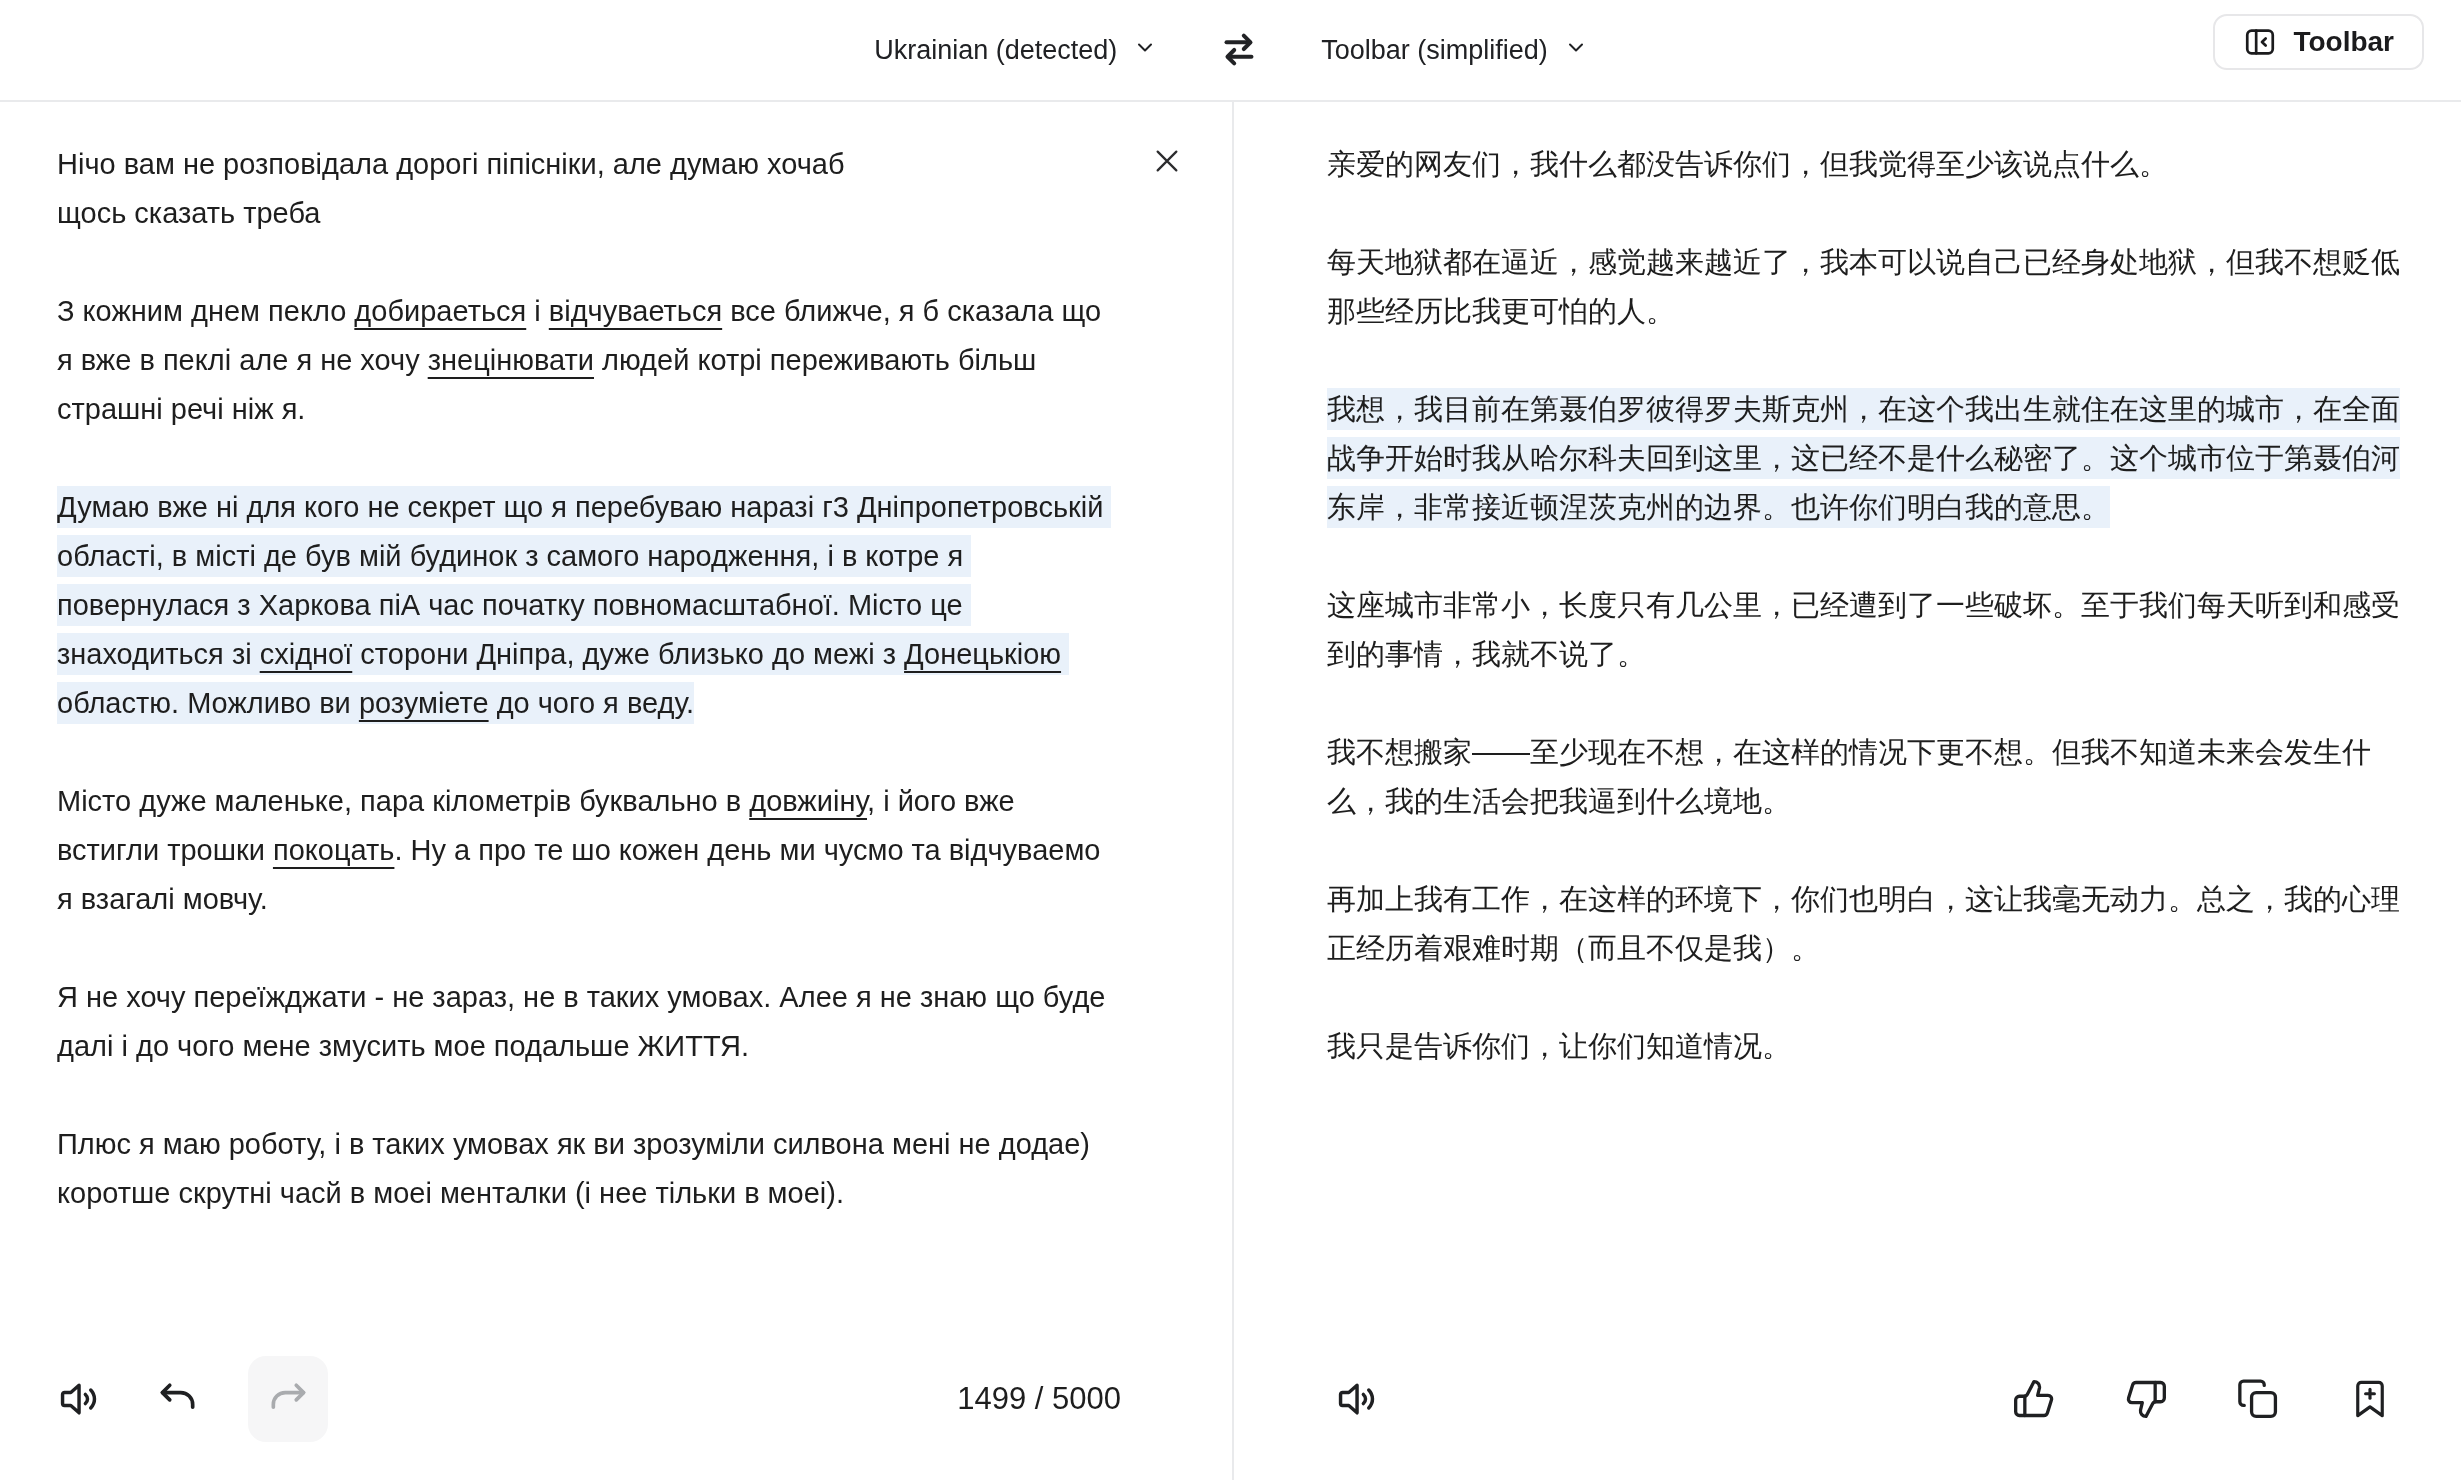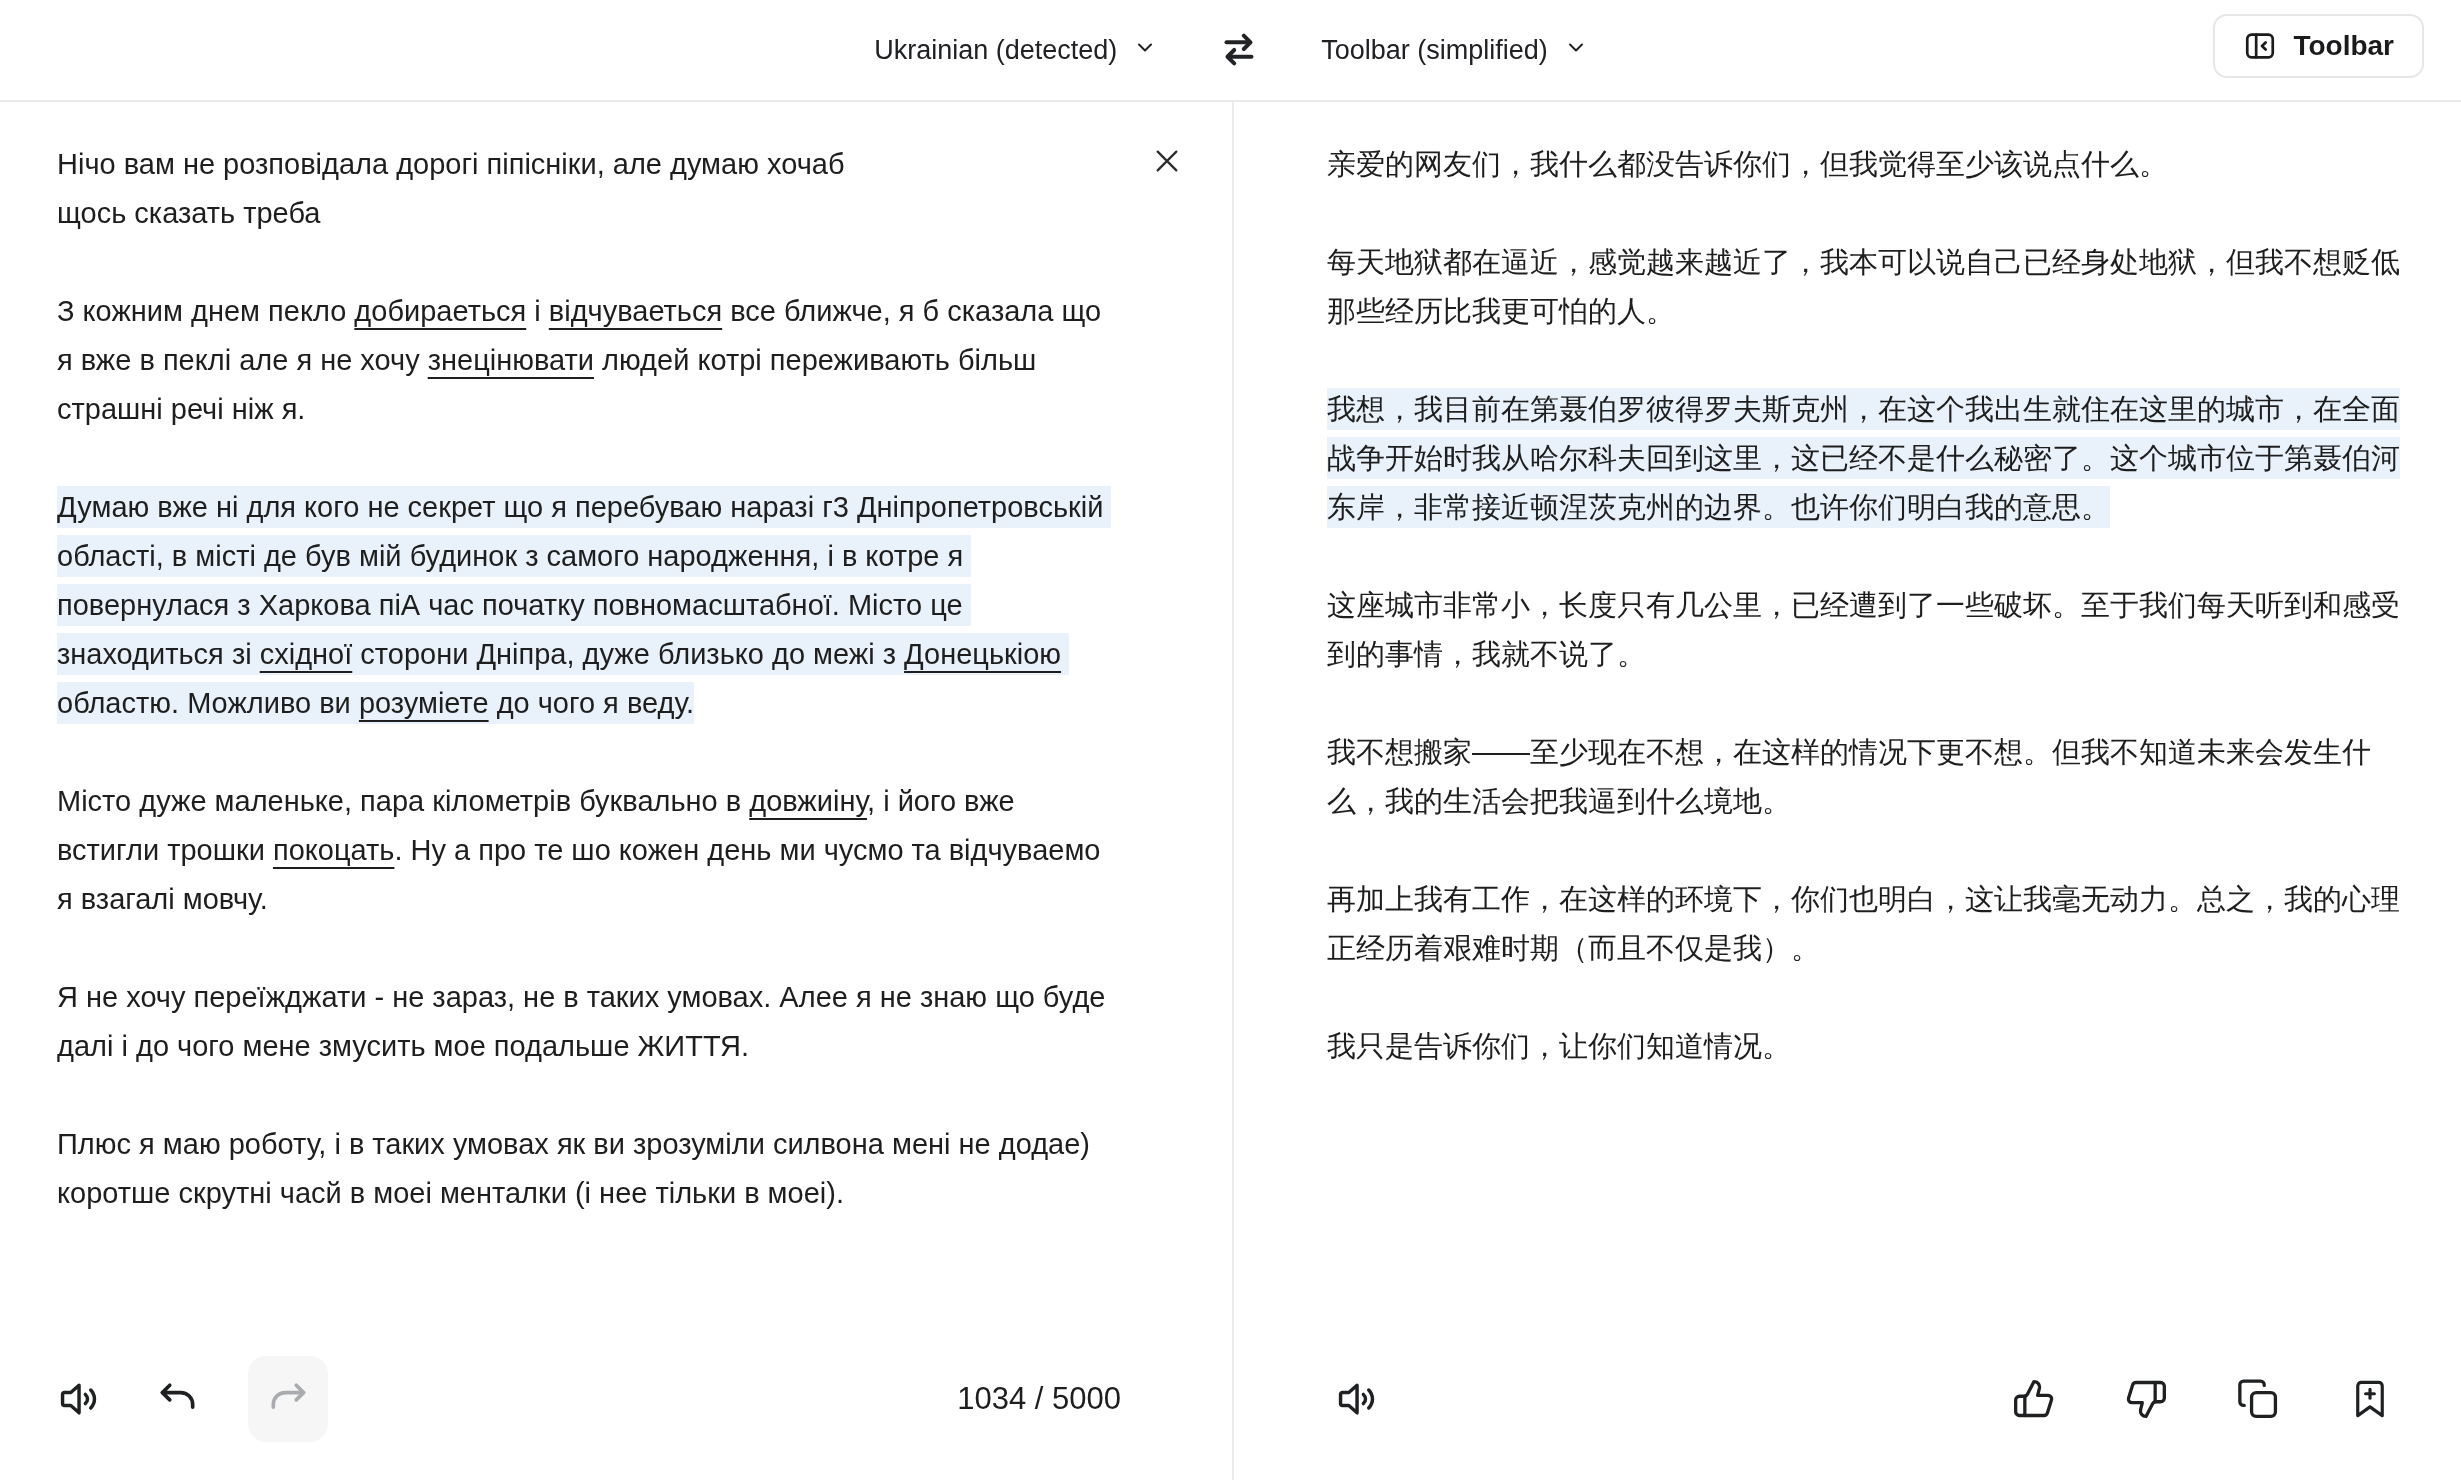--- a/index.html
+++ b/index.html
@@ -7,21 +7,21 @@
        font-family:"Liberation Sans","DejaVu Sans",sans-serif;color:#1e1e1e;}
   .app{width:100%;height:100%;display:flex;flex-direction:column;}
 
   
   .top-bar{flex:0 0 100px;border-bottom:2px solid #e9eaec;position:relative;
            display:flex;align-items:center;justify-content:center;background:#fff;}
   .lang-bar{display:flex;align-items:center;gap:50px;}
   .lang-selector{display:flex;align-items:flex-start;gap:16px;background:none;border:none;
                  font-family:inherit;font-size:27px;font-weight:500;color:#202124;cursor:pointer;padding:6px 4px;}
   .icon-plain{background:none;border:none;padding:0;cursor:pointer;display:flex;align-items:center;justify-content:center;}
-  .toolbar-btn{position:absolute;right:38px;top:14px;height:64px;display:flex;align-items:center;gap:16px;
+  .toolbar-btn{position:absolute;right:38px;top:14px;height:56px;display:flex;align-items:center;gap:16px;
                padding:0 28px;background:#fff;border:2px solid #e7e7e9;border-radius:14px;
                font-family:inherit;font-size:28px;font-weight:600;color:#1b1b1d;cursor:pointer;}
 
   
   .main{flex:1;display:flex;min-height:0;}
   .panel{display:flex;flex-direction:column;min-width:0;background:#fff;}
   .panel.left{flex:0 0 1232px;border-right:2px solid #e9eaec;position:relative;}
   .panel.right{flex:1;}
 
   .text-area{flex:1;overflow:hidden;font-size:29px;line-height:49px;color:#1e1e1e;white-space:pre-wrap;}
@@ -128,21 +128,21 @@
         <span class="redo-wrap">
           <button class="icon-btn" aria-disabled="true">
             <span>
               <svg width="44" height="44" viewBox="0 0 24 24" fill="none" stroke="#a9abae" stroke-width="2" stroke-linecap="round" stroke-linejoin="round">
                 <path d="m16.5 4.5 4 4-4 4"></path>
                   <path d="M20.5 8.5h-10A6.5 6.5 0 0 0 4 15v1.5"></path>
               </svg>
             </span>
           </button>
         </span>
-        <div class="count">1034 / 5000</div>
+        <div class="count">1499 / 5000</div>
       </div>
     </section>
 
     <section class="panel right">
       <div class="text-area"><p class="para"><span>亲爱的网友们，我什么都没告诉你们，但我觉得至少该说点什么。</span></p><p class="para"><span>每天地狱都在逼近，感觉越来越近了，我本可以说自己已经身处地狱，但我不想贬低那些经历比我更可怕的人。</span></p><p class="para"><span class="hl"><span>我想，我目前在第聂伯罗彼得罗夫斯克州，在这个我出生就住在这里的城市，在全面战争开始时我从哈尔科夫回到这里，这已经不是什么秘密了。这个城市位于第聂伯河东岸，非常接近顿涅茨克州的边界。也许你们明白我的意思。</span></span></p><p class="para"><span>这座城市非常小，长度只有几公里，已经遭到了一些破坏。至于我们每天听到和感受到的事情，我就不说了。</span></p><p class="para"><span>我不想搬家——至少现在不想，在这样的情况下更不想。但我不知道未来会发生什么，我的生活会把我逼到什么境地。</span></p><p class="para"><span>再加上我有工作，在这样的环境下，你们也明白，这让我毫无动力。总之，我的心理正经历着艰难时期（而且不仅是我）。</span></p><p class="para"><span>我只是告诉你们，让你们知道情况。</span></p></div>
       <div class="panel-footer">
         <button class="icon-btn">
           <span>
             <svg width="46" height="46" viewBox="0 0 24 24" fill="none" stroke="#1f2022" stroke-width="1.8" stroke-linecap="round" stroke-linejoin="round">
               <path d="M11.5 4.8 7.2 8.6H3.9a1 1 0 0 0-1 1v4.8a1 1 0 0 0 1 1h3.3l4.3 3.8z"></path>

